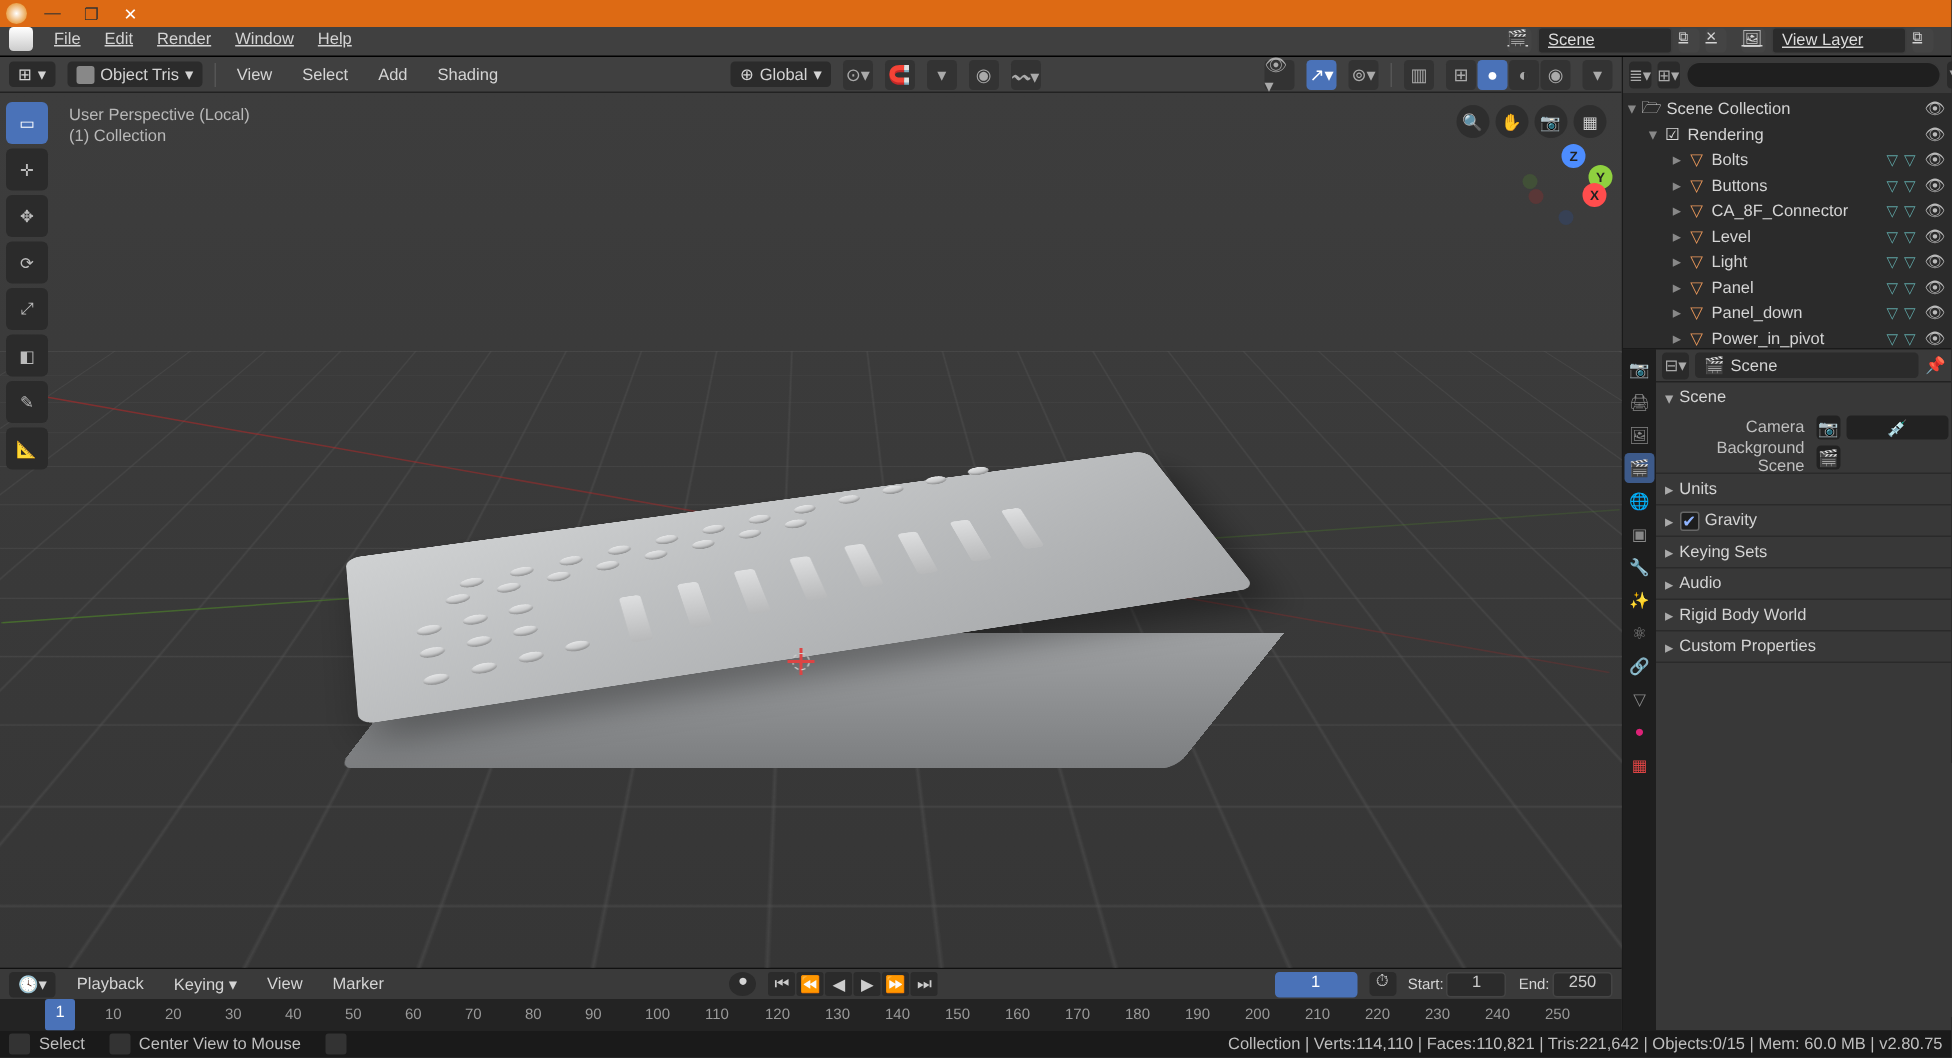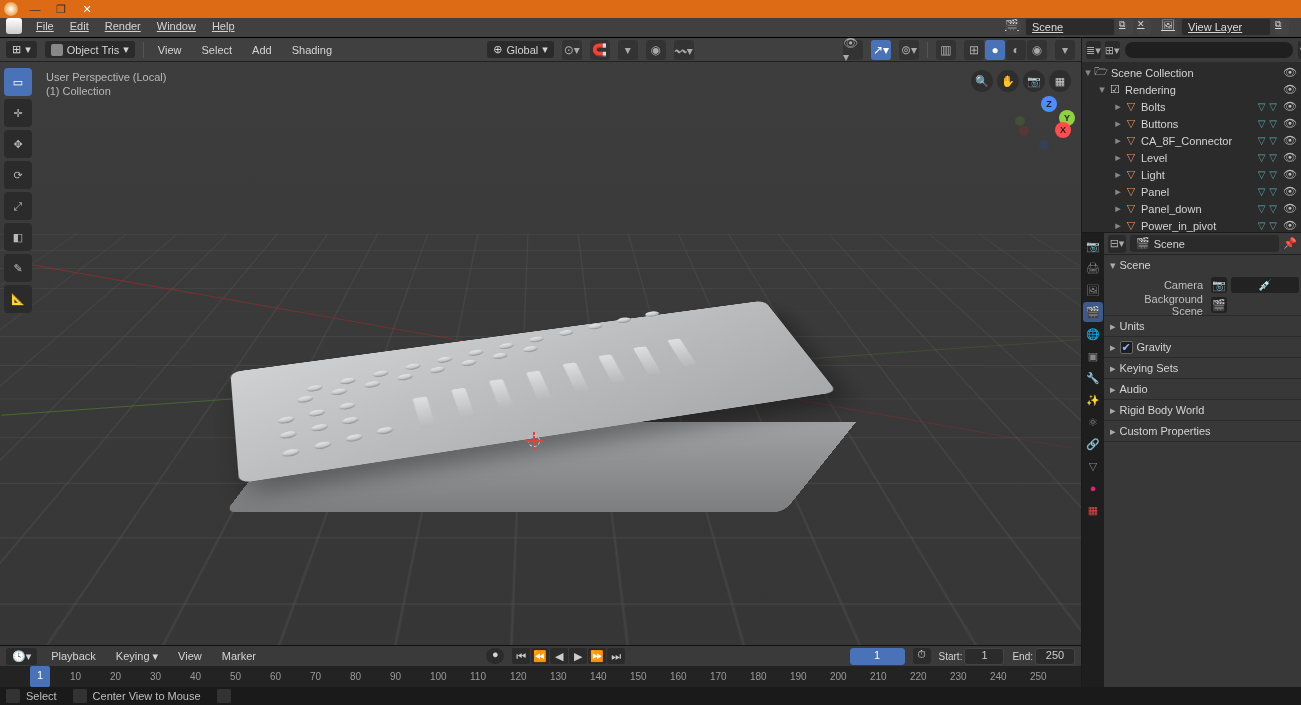--- a/index.html
+++ b/index.html
@@ -552,13 +552,14 @@
       <span>Select</span>
     </div>
   <div class="blk">
       <span class="mi"></span>
       <span>Center View to Mouse</span>
     </div>
   <div class="blk">
       <span class="mi"></span>
     </div>
   <div class="spacer"></div>
+  <div>Collection | Verts:114,110 | Faces:110,821 | Tris:221,642 | Objects:0/15 | Mem: 60.0 MB | v2.80.75</div>
 </div>
 
 </body></html>

